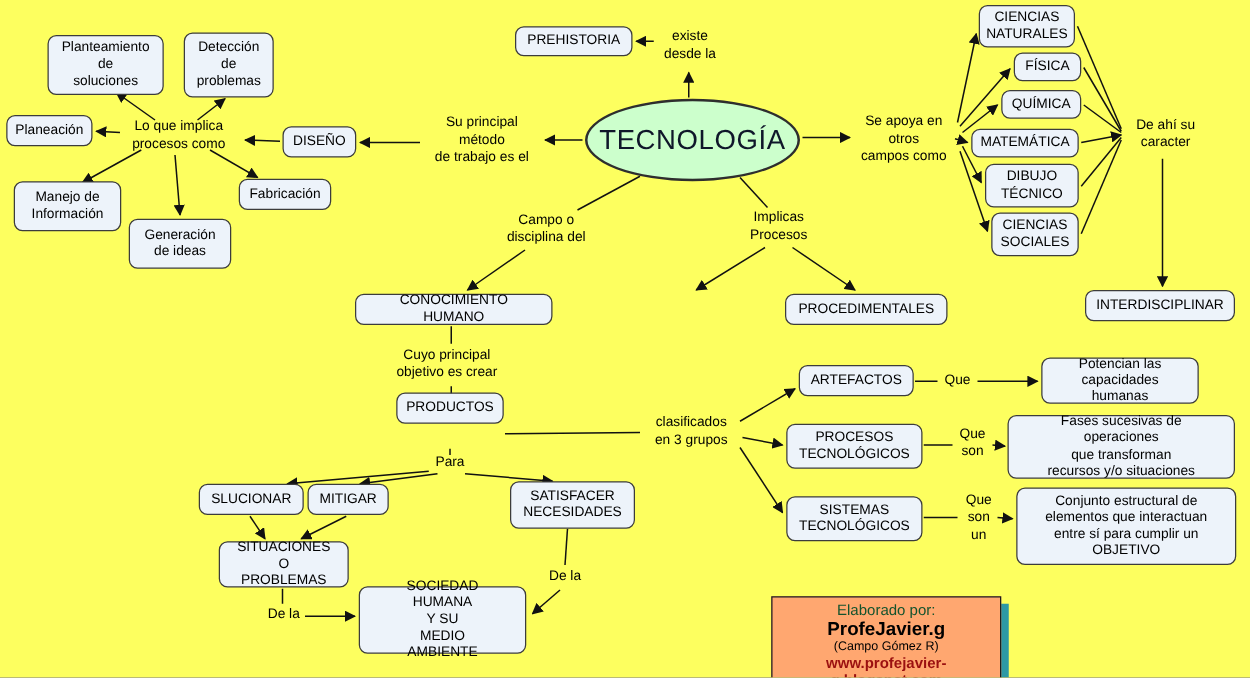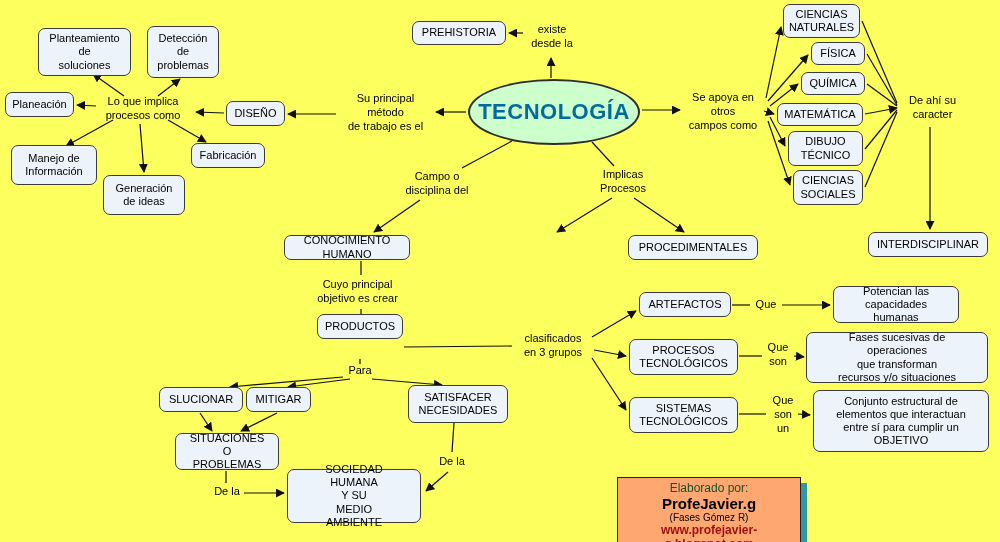--- a/index.html
+++ b/index.html
@@ -18,21 +18,21 @@
   }
   .lbl{
     position:absolute;z-index:2;text-align:center;
     font-size:11px;line-height:1.25;color:#000;white-space:pre-line;
   }
   .ellipse{
     position:absolute;z-index:2;box-sizing:border-box;
     background:#ccffcc;border:2px solid #2e2e2e;border-radius:50%;
     display:flex;align-items:center;justify-content:center;
   }
-  .ellipse span{font-size:22px;font-weight:bold;color:#0369a1;letter-spacing:.5px;}
+  .ellipse span{font-size:22px;font-weight:normal;color:#0f172a;letter-spacing:.5px;}
   .credit{
     position:absolute;z-index:2;box-sizing:border-box;
     background:#ffa770;border:1px solid #1d1d1d;
     box-shadow:6px 6px 0 #2d99a5;
     text-align:center;padding:3px 4px;
   }
   .credit .l1{font-size:12px;color:#14532d;}
   .credit .l2{font-size:15px;font-weight:bold;color:#000;}
   .credit .l3{font-size:10px;color:#000;}
   .credit .l4{font-size:12px;color:#9b1010;font-weight:bold;}
@@ -136,21 +136,21 @@
 soluciones</div>
   <div class="box" style="left:147px;top:26px;width:72px;height:52px">Detección
 de
 problemas</div>
   <div class="box" style="left:5px;top:92px;width:69px;height:25px">Planeación</div>
   <div class="box" style="left:11px;top:145px;width:86px;height:40px">Manejo de
 Información</div>
   <div class="box" style="left:103px;top:175px;width:82px;height:40px">Generación
 de ideas</div>
   <div class="box" style="left:191px;top:143px;width:74px;height:25px">Fabricación</div>
-  <div class="box" style="left:284px;top:235px;width:126px;height:25px">CONOCIMIENTO HUMANO</div>
+  <div class="box" style="left:284px;top:235px;width:158px;height:25px">CONOCIMIENTO HUMANO</div>
   <div class="box" style="left:628px;top:235px;width:130px;height:25px">PROCEDIMENTALES</div>
   <div class="box" style="left:317px;top:314px;width:86px;height:25px">PRODUCTOS</div>
   <div class="box" style="left:639px;top:292px;width:92px;height:25px">ARTEFACTOS</div>
   <div class="box" style="left:833px;top:286px;width:126px;height:37px">Potencian las
 capacidades humanas</div>
   <div class="box" style="left:629px;top:339px;width:109px;height:36px">PROCESOS
 TECNOLÓGICOS</div>
   <div class="box" style="left:806px;top:332px;width:182px;height:51px">Fases sucesivas de operaciones
 que transforman
 recursos y/o situaciones</div>
@@ -196,17 +196,17 @@
   <div class="lbl" style="left:770px;top:394px;width:26px">Que
 son
 un</div>
   <div class="lbl" style="left:344px;top:364px;width:32px">Para</div>
   <div class="lbl" style="left:212px;top:485px;width:30px">De la</div>
   <div class="lbl" style="left:437px;top:455px;width:30px">De la</div>
 
   <div class="credit" style="left:617px;top:477px;width:184px">
     <div class="l1">Elaborado por:</div>
     <div class="l2">ProfeJavier.g</div>
-    <div class="l3">(Fases Gómez R)</div>
+    <div class="l3">(Campo Gómez R)</div>
     <div class="l4">www.profejavier-g.blogspot.com</div>
   </div>
 
 </div>
 
 </body></html>

